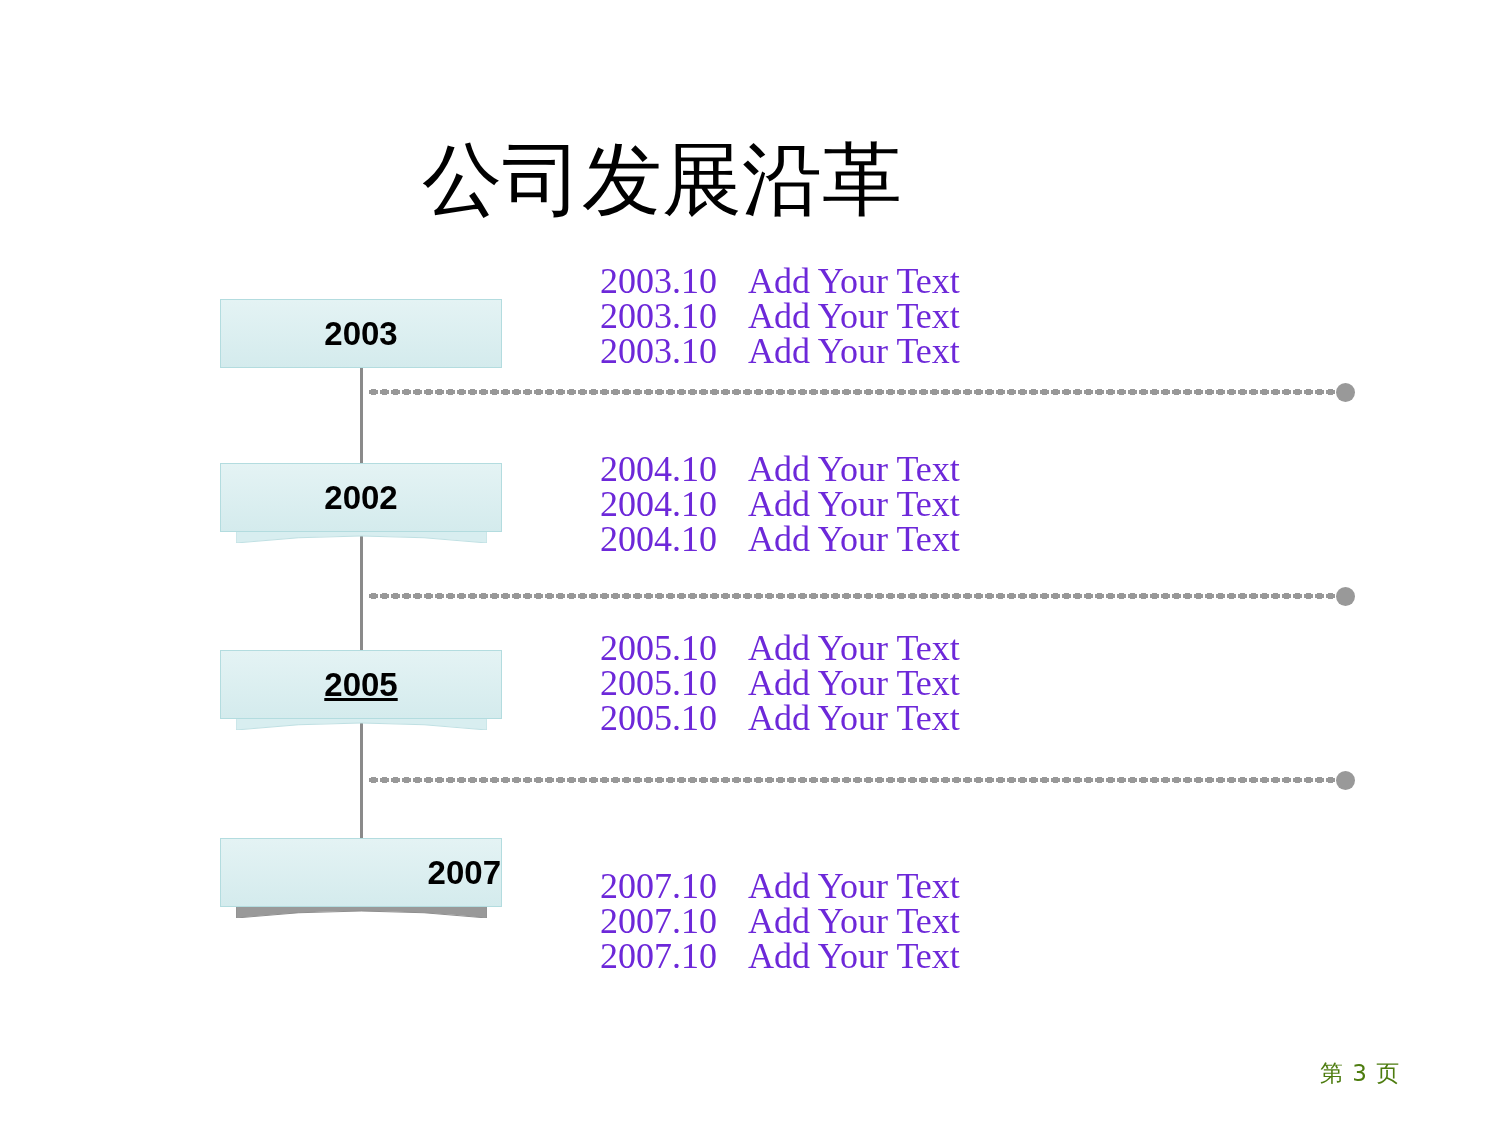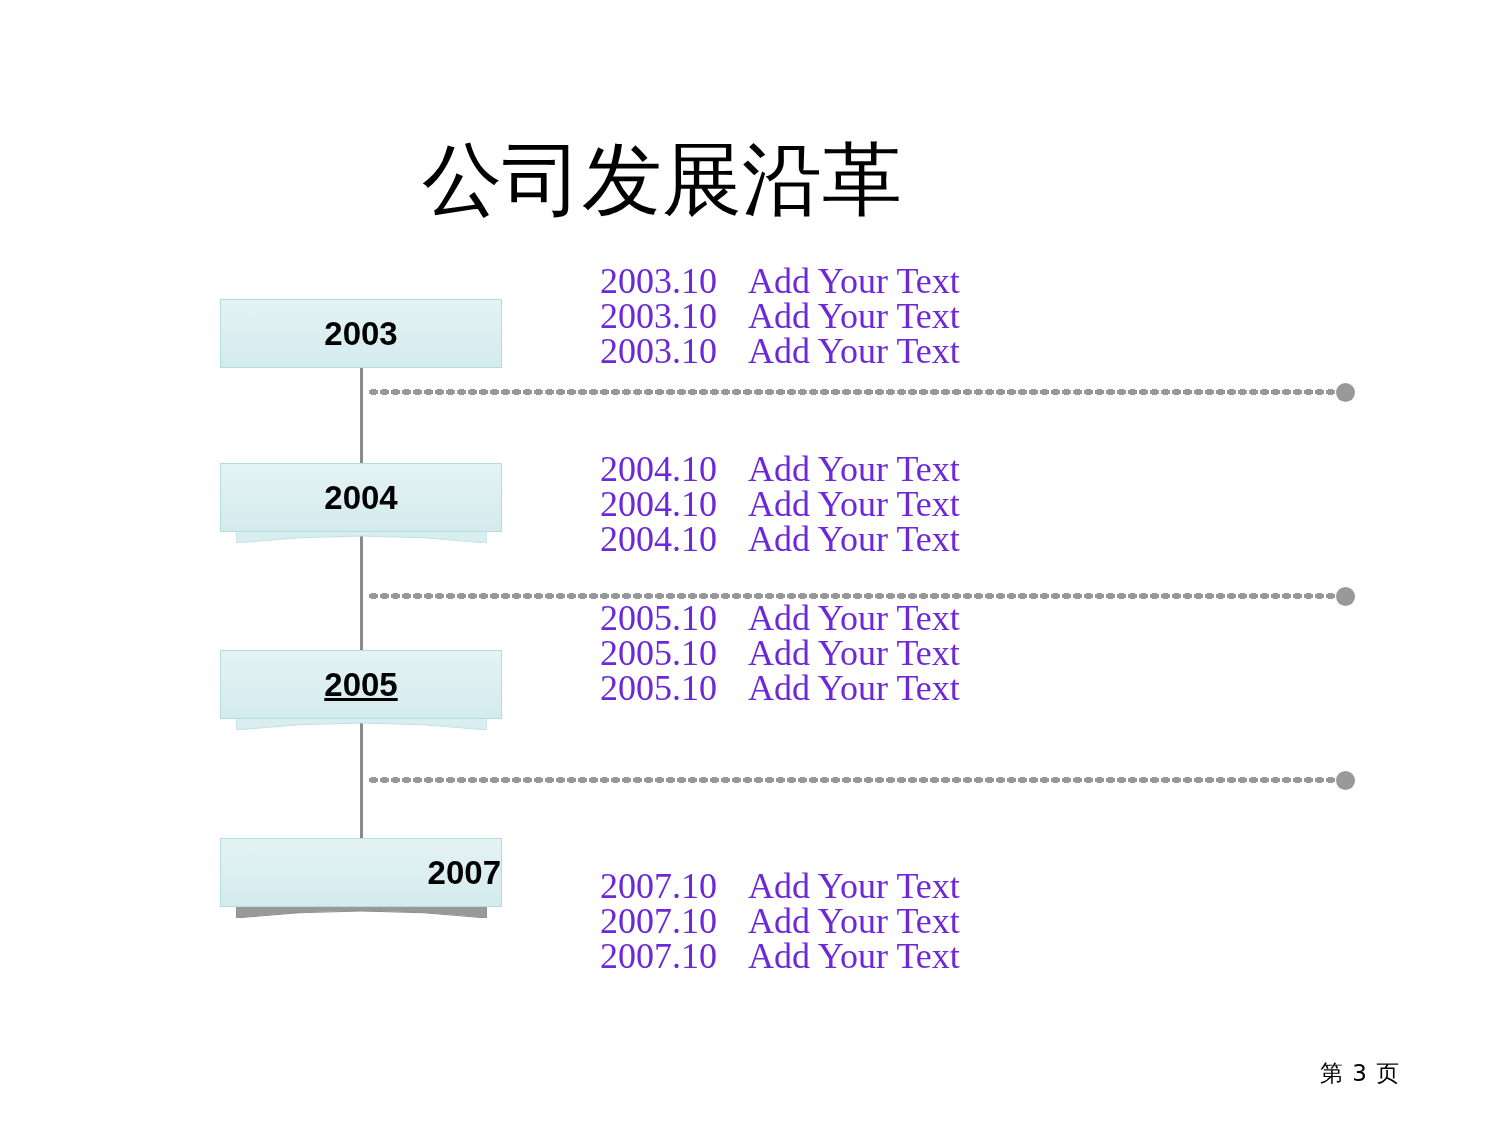--- a/index.html
+++ b/index.html
@@ -10,21 +10,21 @@
   .yearbox span { font-family:"Liberation Sans", sans-serif; font-weight:bold; font-size:33px; color:#000; }
   .tab { position:absolute; left:236px; width:251px; height:12px; z-index:2; }
   .tab svg { display:block; }
   .dots { position:absolute; left:368px; width:970px; height:6px; z-index:1;
     background-image:radial-gradient(ellipse 5px 3px at 50% 50%, #989898 98%, transparent 100%);
     background-size:11px 6px; background-repeat:repeat-x; }
   .enddot { position:absolute; width:19px; height:19px; border-radius:50%; background:#999999; left:1336px; }
   .entries { position:absolute; left:600px; z-index:3; }
   .entry { height:35px; line-height:35px; font-size:36px; color:#6d28d9; white-space:nowrap; font-family:Liberation Serif, serif; }
   .entry .date { display:inline-block; width:148px; }
-  .pagenum { position:absolute; left:1320px; top:1058px; font-size:23px; color:#000000; font-family:"DejaVu Sans", sans-serif; letter-spacing:1px; }
+  .pagenum { position:absolute; left:1320px; top:1058px; font-size:23px; color:#4d7c0f; font-family:"DejaVu Sans", sans-serif; letter-spacing:1px; }
 </style>
 </head>
 <body>
 
 <div class="title">公司发展沿革</div>
 
 <div class="vline"></div>
 
 <div class="yearbox" style="top:275px;margin-top:24px;">
   <span>2003</span>
@@ -36,21 +36,21 @@
 </div>
 <div class="entries" style="top:264px;">
   <div class="entry"><span class="date">2003.10</span><span>Add Your Text</span></div>
   <div class="entry"><span class="date">2003.10</span><span>Add Your Text</span></div>
   <div class="entry"><span class="date">2003.10</span><span>Add Your Text</span></div>
 </div>
 <div class="dots" style="top:389px;"></div>
 <div class="enddot" style="top:383px;"></div>
 
 <div class="yearbox" style="top:463px;">
-  <span>2004</span>
+  <span>2002</span>
 </div>
 <div class="tab" style="top:531px;">
   <svg width="251" height="12" viewBox="0 0 251 12">
       <path d="M0 0 H251 V12 Q125 -2 0 12 Z" fill="#d8eef0" stroke="#bfe0e3" stroke-width="1"></path>
     </svg>
 </div>
 <div class="entries" style="top:452px;">
   <div class="entry"><span class="date">2004.10</span><span>Add Your Text</span></div>
   <div class="entry"><span class="date">2004.10</span><span>Add Your Text</span></div>
   <div class="entry"><span class="date">2004.10</span><span>Add Your Text</span></div>
@@ -59,21 +59,21 @@
 <div class="enddot" style="top:587px;"></div>
 
 <div class="yearbox" style="top:650px;text-decoration:underline;">
   <span>2005</span>
 </div>
 <div class="tab" style="top:718px;">
   <svg width="251" height="12" viewBox="0 0 251 12">
       <path d="M0 0 H251 V12 Q125 -2 0 12 Z" fill="#d8eef0" stroke="#bfe0e3" stroke-width="1"></path>
     </svg>
 </div>
-<div class="entries" style="top:601px;">
+<div class="entries" style="top:631px;">
   <div class="entry"><span class="date">2005.10</span><span>Add Your Text</span></div>
   <div class="entry"><span class="date">2005.10</span><span>Add Your Text</span></div>
   <div class="entry"><span class="date">2005.10</span><span>Add Your Text</span></div>
 </div>
 <div class="dots" style="top:777px;"></div>
 <div class="enddot" style="top:771px;"></div>
 
 <div class="yearbox" style="top:838px;justify-content:flex-end;">
   <span>2007</span>
 </div>

